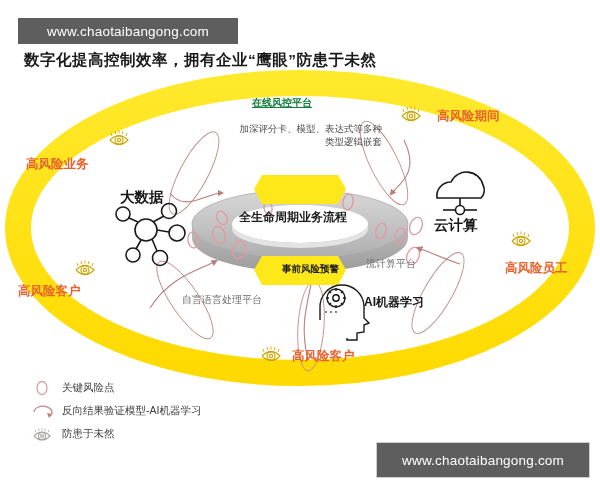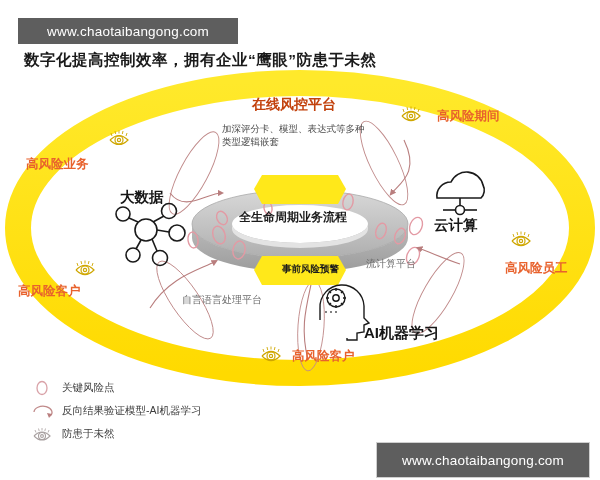--- a/index.html
+++ b/index.html
@@ -32,36 +32,36 @@
     letter-spacing:.5px;white-space:nowrap;
   }
 
   
   #diagram{position:absolute;left:0;top:0;width:600px;height:480px;}
 
   
   .lbl{position:absolute;white-space:nowrap;}
 
   .t-ring-top{
-    left:252px;top:88px;font-size:14px;font-weight:bold;color:#c2410c;
-  }
-  .t-sub1{left:222px;top:114px;font-size:9.5px;color:#4a4a4a;line-height:13px;text-align:left;width:160px;}
+    left:252px;top:88px;font-size:10px;font-weight:bold;color:#15803d;text-decoration:underline;
+  }
+  .t-sub1{left:222px;top:114px;font-size:9.5px;color:#4a4a4a;line-height:13px;text-align:right;width:160px;}
 
   .t-center{left:239px;top:201px;font-size:12px;font-weight:bold;color:#1b1b1b;}
 
   .badge{
     position:absolute;font-size:9.5px;font-weight:bold;color:#1b1b1b;
     padding:2px 6px;white-space:nowrap;
   }
   .t-badge-top{left:266px;top:172px;}
   .t-badge-bottom{left:266px;top:253px;margin-left:10px;}
 
   .t-bigdata{left:120px;top:180px;font-size:14.5px;font-weight:bold;color:#161616;}
   .t-cloud{left:434px;top:208px;font-size:14.5px;font-weight:bold;color:#161616;}
-  .t-ai{left:364px;top:286px;font-size:15px;font-weight:bold;color:#161616;margin-top:30px;}
+  .t-ai{left:364px;top:286px;font-size:12px;font-weight:bold;color:#161616;}
 
   .t-stream{left:366px;top:249px;font-size:10px;color:#6d6d6d;}
   .t-nlp{left:182px;top:285px;font-size:10px;color:#6d6d6d;}
 
   .risk{
     position:absolute;font-size:12.5px;font-weight:bold;color:#e8622d;white-space:nowrap;
   }
   .r-period{left:437px;top:100px;}
   .r-business{left:26px;top:148px;}
   .r-org{left:18px;top:275px;}

